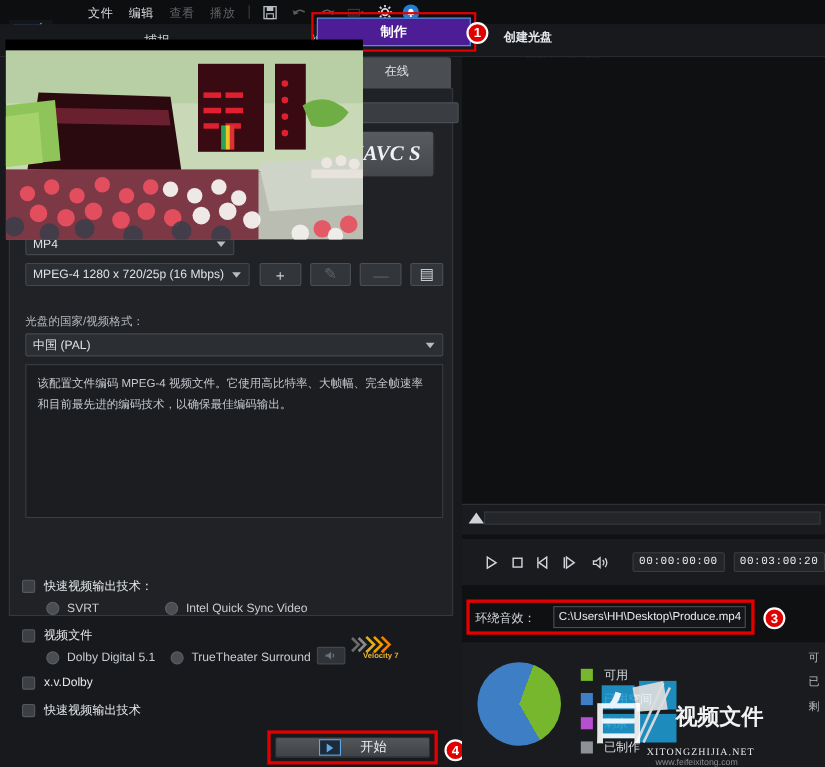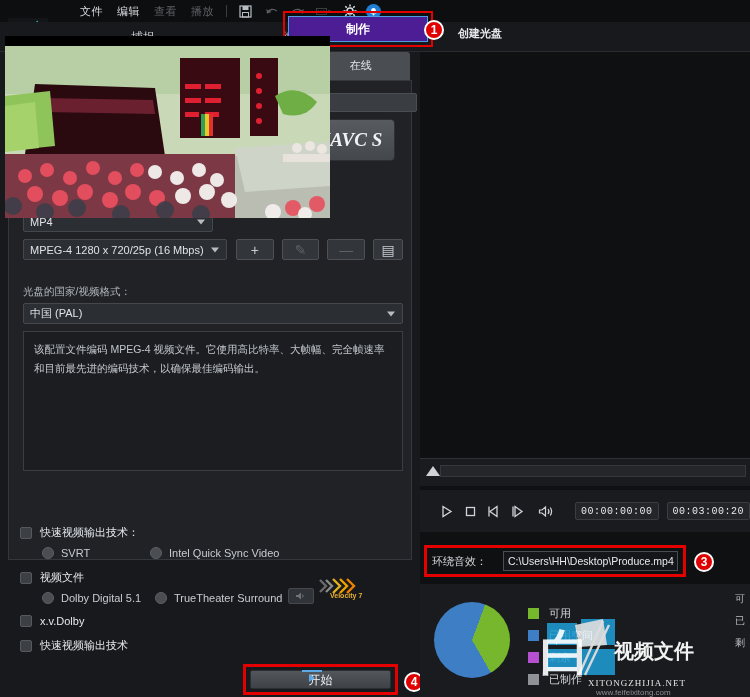--- a/index.html
+++ b/index.html
@@ -179,21 +179,21 @@
   }
 
   .start-wrap {
     position: absolute; left: 243px; top: 664px; width: 155px; height: 31px;
     border: 3px solid #e50000;
   }
   .start-btn {
     position: absolute; left: 250px; top: 670px; width: 141px; height: 19px;
     background: linear-gradient(#53565b, #3e4146);
     border: 1px solid #2b2e32; border-radius: 2px;
-    display: flex; align-items: center; justify-content: center; flex-direction: column;
+    display: flex; align-items: center; justify-content: center;
   }
   .start-icon {
     width: 20px; height: 15px; border: 1.5px solid #5fa8e6;
     background: #1d2a38; margin-right: 18px; position: relative;
   }
   .start-icon::after {
     content: ""; position: absolute; left: 6px; top: 3px;
     border-left: 6px solid #5fa8e6; border-top: 4px solid transparent;
     border-bottom: 4px solid transparent;
   }

